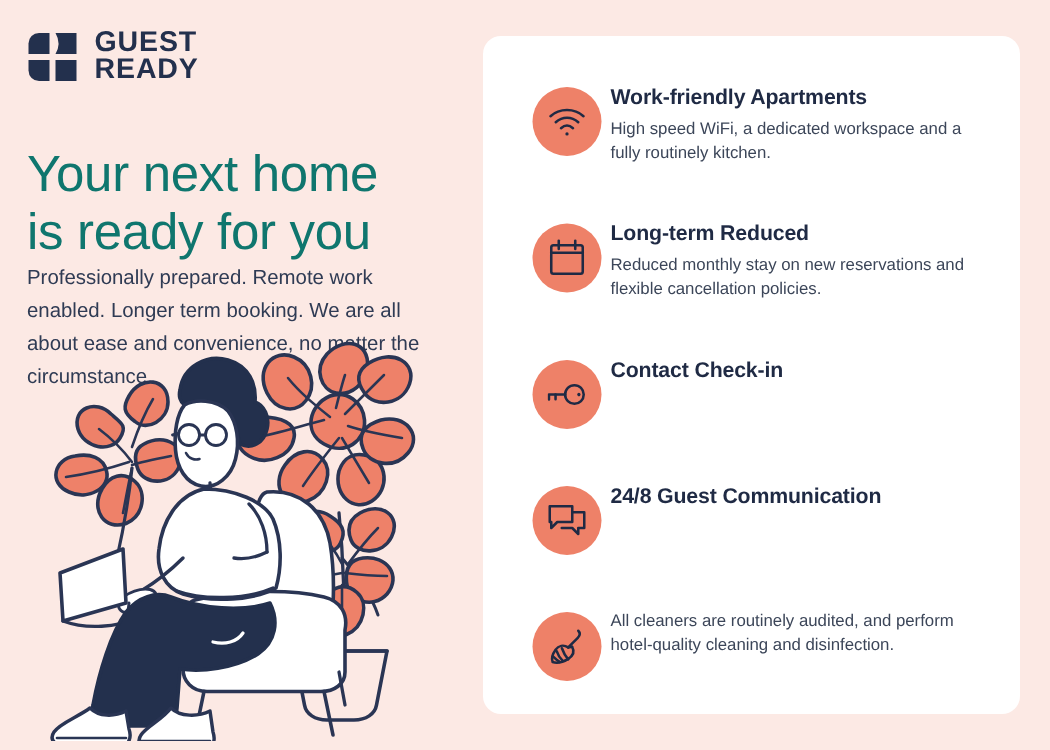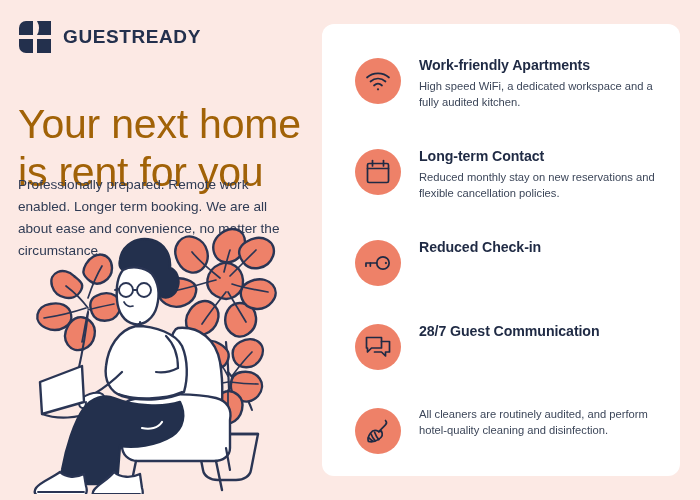--- a/index.html
+++ b/index.html
@@ -33,40 +33,40 @@
     position: absolute;
     left: 18px;
     top: 20px;
     display: flex;
     align-items: center;
     gap: 11px;
   }
   #brand-mark { display:block; }
   #brand-wordmark {
     display: flex;
-    flex-direction: row;
+    flex-direction: column;
     line-height: 0.93;
   }
   #brand-wordmark .wm {
     font-family: "Liberation Sans", sans-serif;
     font-weight: bold;
     font-size: 19px;
     letter-spacing: 0.6px;
     color: #23304d;
   }
 
   #headline {
     position: absolute;
     left: 18px;
     top: 74px;
     width: 295px;
-    font-size: 41px;
+    font-size: 34px;
     line-height: 1.16;
     font-weight: 300;
-    color: #a16207;
+    color: #0f766e;
     letter-spacing: -0.2px;
   }
   #headline .hl-line { display: block; white-space: nowrap; }
 
   #subcopy {
     position: absolute;
     left: 18px;
     top: 160px;
     width: 278px;
     font-size: 13.6px;
@@ -98,21 +98,21 @@
     position: absolute;
     left: 0; top: 0;
     width: 100%;
     padding: 32px 0 0 0;
     box-sizing: border-box;
   }
 
   .feature-item {
     display: flex;
     align-items: flex-start;
-    gap: 18px;
+    gap: 6px;
     padding: 0 20px 0 33px;
     margin-bottom: 36px;
     box-sizing: border-box;
   }
   .feature-item:last-child { margin-bottom: 0; }
 
   .feature-icon {
     flex: 0 0 auto;
     width: 46px;
     height: 46px;
@@ -161,21 +161,21 @@
         </svg>
       </span>
       <span id="brand-wordmark">
         <span class="wm">GUEST</span>
         <span class="wm">READY</span>
       </span>
     </div>
 
     <h1 id="headline">
       <span class="hl-line">Your next home</span>
-      <span class="hl-line">is rent for you</span>
+      <span class="hl-line">is ready for you</span>
     </h1>
 
     <p id="subcopy">Professionally prepared. Remote work enabled. Longer term booking. We are all about ease and convenience, no matter the circumstance.</p>
 
     <div id="illustration">
       <svg width="290" height="272" viewBox="0 0 290 272" aria-hidden="true">
         <g fill="none" stroke="#2a3554" stroke-width="2.4" stroke-linecap="round" stroke-linejoin="round">
 
           <g>
 
@@ -314,64 +314,64 @@
         <span class="feature-icon">
           <svg width="26" height="22" viewBox="0 0 26 22" fill="none" stroke="#1f2a44" stroke-width="1.7" stroke-linecap="round">
             <path d="M2 7.5 C8 2 18 2 24 7.5"></path>
             <path d="M5.5 11.5 C10 7.5 16 7.5 20.5 11.5"></path>
             <path d="M9 15.5 C11.5 13.2 14.5 13.2 17 15.5"></path>
             <circle cx="13" cy="19.3" r="1.1" fill="#1f2a44" stroke="none"></circle>
           </svg>
         </span>
         <div class="feature-text">
           <div class="feature-title">Work-friendly Apartments</div>
-          <div class="feature-desc">High speed WiFi, a dedicated workspace and a fully audited kitchen.</div>
+          <div class="feature-desc">High speed WiFi, a dedicated workspace and a fully routinely kitchen.</div>
         </div>
       </div>
 
       <div class="feature-item">
         <span class="feature-icon">
           <svg width="24" height="25" viewBox="0 0 24 25" fill="none" stroke="#1f2a44" stroke-width="1.7" stroke-linejoin="round" stroke-linecap="round">
             <rect x="1.5" y="4.5" width="21" height="19" rx="1.5"></rect>
             <path d="M1.5 9.5 H22.5"></path>
             <path d="M6.5 1.5 V7"></path>
             <path d="M17.5 1.5 V7"></path>
           </svg>
         </span>
         <div class="feature-text">
-          <div class="feature-title">Long-term Contact</div>
+          <div class="feature-title">Long-term Reduced</div>
           <div class="feature-desc">Reduced monthly stay on new reservations and flexible cancellation policies.</div>
         </div>
       </div>
 
       <div class="feature-item">
         <span class="feature-icon">
           <svg width="26" height="26" viewBox="0 0 26 26" fill="none" stroke="#1f2a44" stroke-width="1.7" stroke-linejoin="round" stroke-linecap="round">
             <g transform="rotate(45 13 13)">
               <circle cx="16.5" cy="9.5" r="6.2"></circle>
               <circle cx="18.6" cy="7.4" r="1.1" fill="#1f2a44" stroke="none"></circle>
               <path d="M12.2 13.8 L4.5 21.5 L6.8 23.8"></path>
               <path d="M7.6 18.4 L9.8 20.6"></path>
             </g>
           </svg>
         </span>
         <div class="feature-text">
-          <div class="feature-title">Reduced Check-in</div>
+          <div class="feature-title">Contact Check-in</div>
         </div>
       </div>
 
       <div class="feature-item">
         <span class="feature-icon">
           <svg width="26" height="24" viewBox="0 0 26 24" fill="none" stroke="#1f2a44" stroke-width="1.7" stroke-linejoin="round" stroke-linecap="round">
             <path d="M1.5 2.5 H16.5 V13 H6.5 L2.5 17 V13 H1.5 Z"></path>
             <path d="M16.5 6.5 H24.5 V17 H20.5 V21 L16.5 17 H9.5"></path>
           </svg>
         </span>
         <div class="feature-text">
-          <div class="feature-title">28/7 Guest Communication</div>
+          <div class="feature-title">24/8 Guest Communication</div>
         </div>
       </div>
 
       <div class="feature-item">
         <span class="feature-icon">
           <svg width="26" height="26" viewBox="0 0 26 26" fill="none" stroke="#1f2a44" stroke-width="1.7" stroke-linejoin="round" stroke-linecap="round">
             <path d="M20.5 2.5 C21.8 3.8 21.8 5.6 20.2 7.2 L13.8 13.6"></path>
             <path d="M13.8 13.6 C10.6 11.6 7.4 12.4 5.4 15.2 C3.4 18 2.6 21.4 3.4 23.4 C6.2 24.2 10.4 23.4 13.6 21.4 C17 19.2 18.2 16.2 16.4 13.2"></path>
             <path d="M13.8 13.6 L16.4 13.2"></path>
             <path d="M6.2 16.2 C7 18.6 8.4 21 10.2 22.6"></path>

